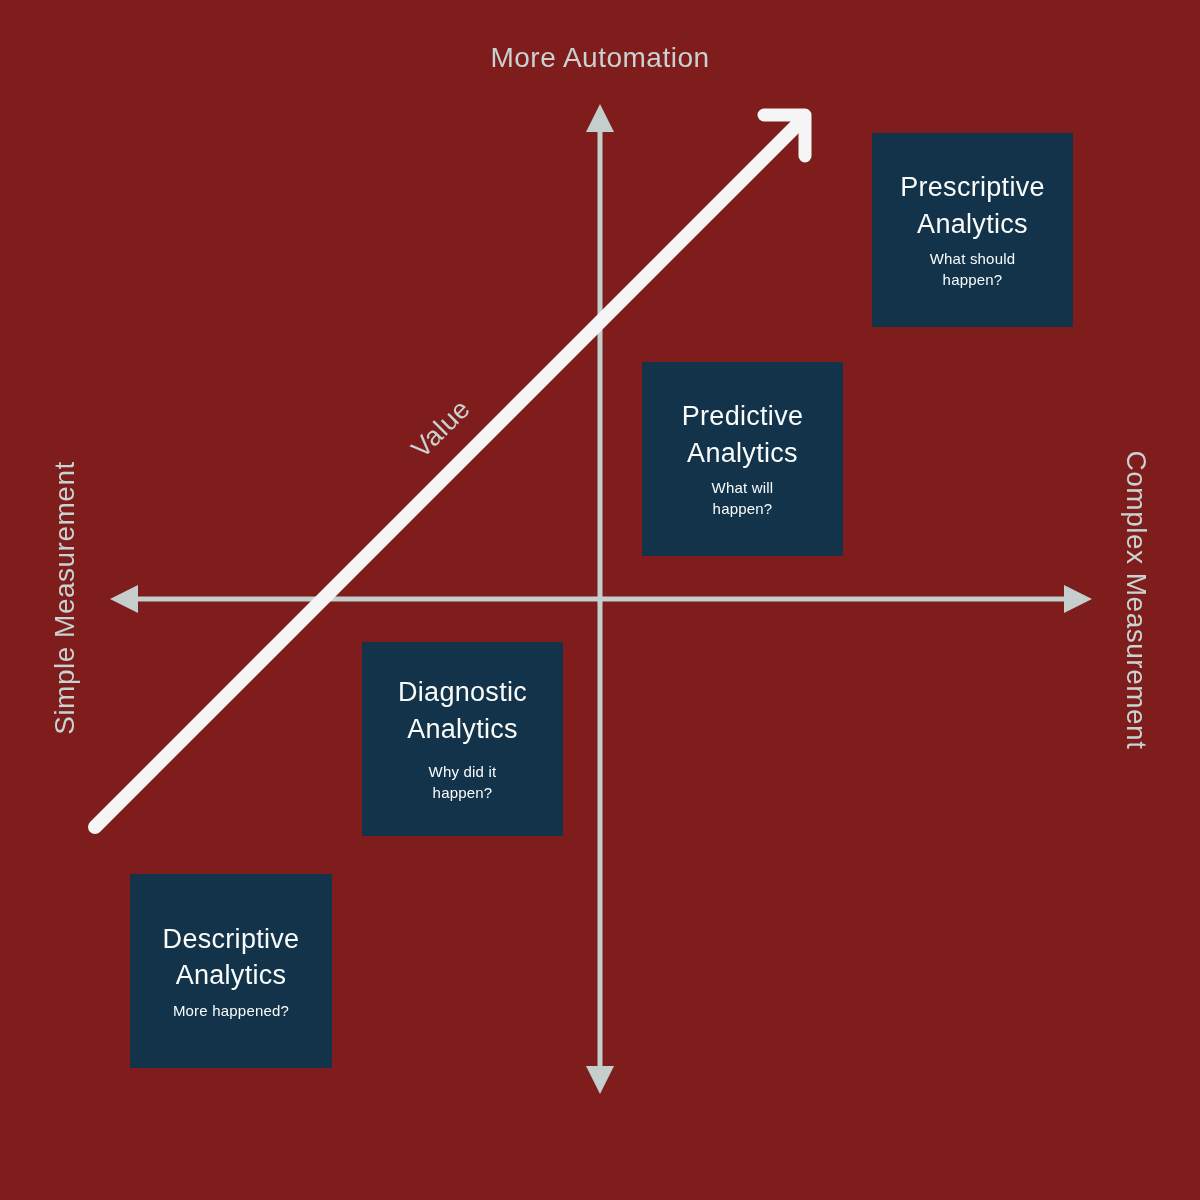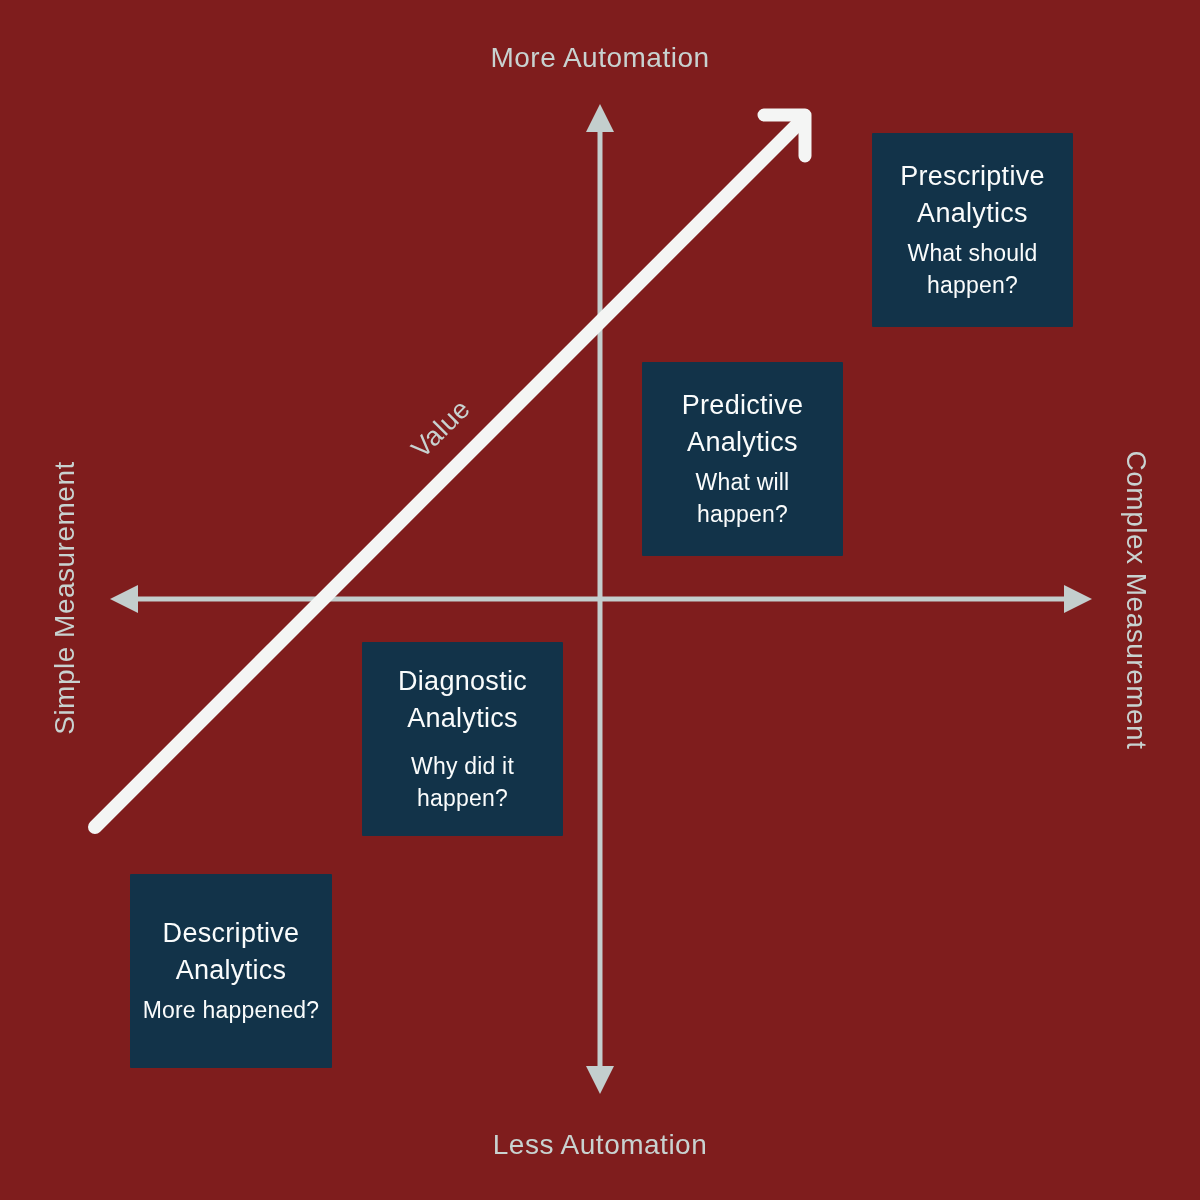--- a/index.html
+++ b/index.html
@@ -66,21 +66,21 @@
     text-align: center;
   }
   .qbox .title {
     font-size: 27px;
     line-height: 1.35;
     font-weight: 500;
     letter-spacing: 0.3px;
     white-space: pre-line;
   }
   .qbox .subtitle {
-    font-size: 23px;
+    font-size: 15px;
     line-height: 1.38;
     font-weight: 500;
     letter-spacing: 0.2px;
     white-space: pre-line;
     margin-top: 7px;
   }
   .qbox.prescriptive { left: 872px; top: 133px; }
   .qbox.predictive  { left: 642px; top: 362px; }
   .qbox.diagnostic  { left: 362px; top: 642px; gap: 8px; }
   .qbox.descriptive { left: 130px; top: 874px; width: 202px; }
@@ -98,21 +98,20 @@
 
     <line x1="600" y1="130" x2="600" y2="1068" stroke="#c3cecd" stroke-width="5"></line>
     <polygon points="600,104 586,132 614,132" fill="#c3cecd"></polygon>
     <polygon points="600,1094 586,1066 614,1066" fill="#c3cecd"></polygon>
 
     <line x1="95" y1="827" x2="796" y2="126" stroke="#f4f5f4" stroke-width="14" stroke-linecap="round"></line>
     <path d="M 764 115 L 805 115 L 805 156" fill="none" stroke="#f4f5f4" stroke-width="13" stroke-linecap="round" stroke-linejoin="round"></path>
   </svg>
 
   <div class="axis-label horiz top-pos">More Automation</div>
-  <div class="axis-label horiz bottom-pos">Less Automation</div>
   <div class="axis-label left-pos">Simple Measurement</div>
   <div class="axis-label right-pos">Complex Measurement</div>
 
   <div class="value-label">Value</div>
 
   <div class="qbox prescriptive">
     <div class="title">Prescriptive
 Analytics</div>
     <div class="subtitle">What should
 happen?</div>

